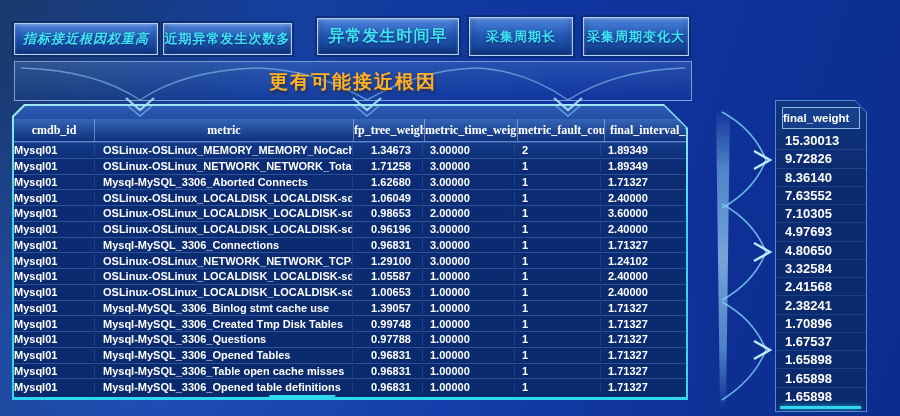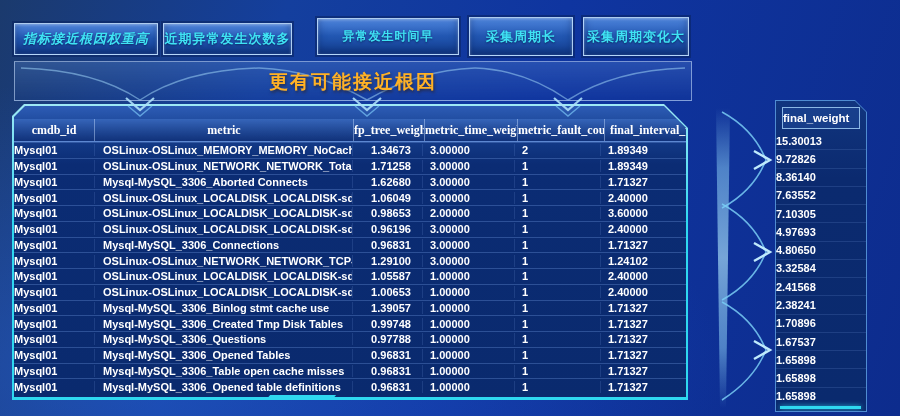--- a/index.html
+++ b/index.html
@@ -14,21 +14,21 @@
   .btn{
     position:absolute;display:flex;align-items:center;justify-content:center;
     background:linear-gradient(180deg,#4f86de 0%,#2257b2 48%,#133f92 100%);
     border:1px solid rgba(200,228,255,0.85);
     box-shadow:0 0 0 2px rgba(10,35,95,0.55), inset 0 1px 3px rgba(255,255,255,0.35), inset 0 -4px 8px rgba(5,25,80,0.45);
     color:#3fe3f4;font-weight:700;letter-spacing:1px;white-space:nowrap;
     text-shadow:0 1px 2px rgba(0,20,60,0.6);
   }
   .btn1{left:14px;top:23px;width:142px;height:30px;font-size:13px;font-style:italic;}
   .btn2{left:163px;top:23px;width:127px;height:30px;font-size:13px;}
-  .btn3{left:317px;top:18px;width:140px;height:35px;font-size:12px;}
+  .btn3{left:317px;top:18px;width:140px;height:35px;font-size:16px;}
   .btn4{left:469px;top:17px;width:102px;height:37px;font-size:13px;}
   .btn5{left:583px;top:17px;width:104px;height:37px;font-size:13px;}
   
   .banner{
     position:absolute;left:14px;top:61px;width:676px;height:38px;
     border:1px solid rgba(205,228,255,0.55);
     background:linear-gradient(180deg,rgba(110,160,230,0.25),rgba(25,60,150,0.10));
   }
   .banner-title{
     position:absolute;left:0;right:0;top:7px;text-align:center;
@@ -82,22 +82,22 @@
     position:absolute;left:1px;top:1px;width:90px;height:310px;
     background:linear-gradient(180deg,#11357f,#0b2a6f 25%,#0a2a6e 100%);
     clip-path:polygon(0 0,79px 0,90px 11px,90px 310px,0 310px);
   }
   .panel-header{
     margin:6px 6px 2px 6px;height:20px;display:flex;align-items:center;
     border:1px solid rgba(160,205,245,0.85);background:rgba(40,85,170,0.35);
     color:#fff;font-size:11.5px;font-weight:700;padding-left:0;text-align:center;
   }
   .panel-values{position:absolute;left:0;top:31px;right:0;bottom:6px;display:flex;flex-direction:column;}
-  .pv{flex:1;display:flex;align-items:center;
-    color:#fff;font-size:11px;font-weight:700;border-top:1px solid rgba(120,160,225,0.18);}
+  .pv{flex:1;display:flex;align-items:center;padding-left:9px;
+    color:#fff;font-size:13px;font-weight:700;border-top:1px solid rgba(120,160,225,0.18);}
   .pv:first-child{border-top:none;}
   .panel-bottom-line{position:absolute;left:4px;right:5px;bottom:2px;height:3px;background:#2fd8f0;
     box-shadow:0 0 5px rgba(47,216,240,0.8);}
 </style>
 </head>
 <body>
 
 <div class="btn btn1">
   <span>指标接近根因权重高</span>
 </div>

